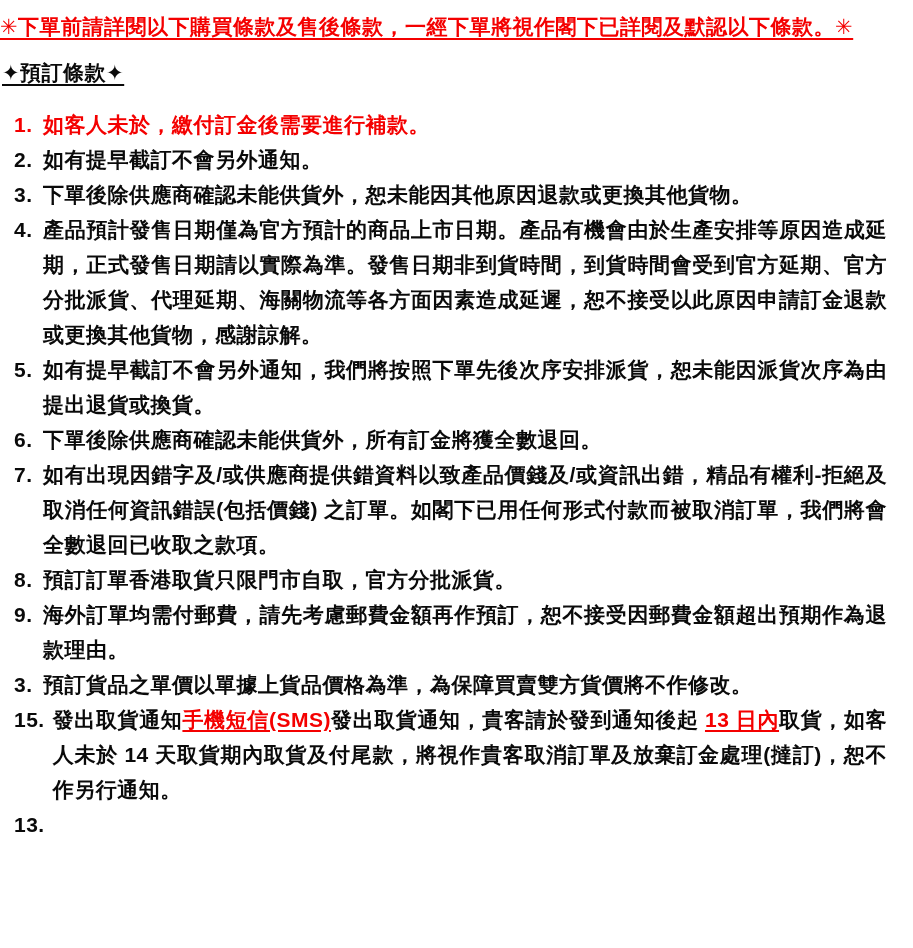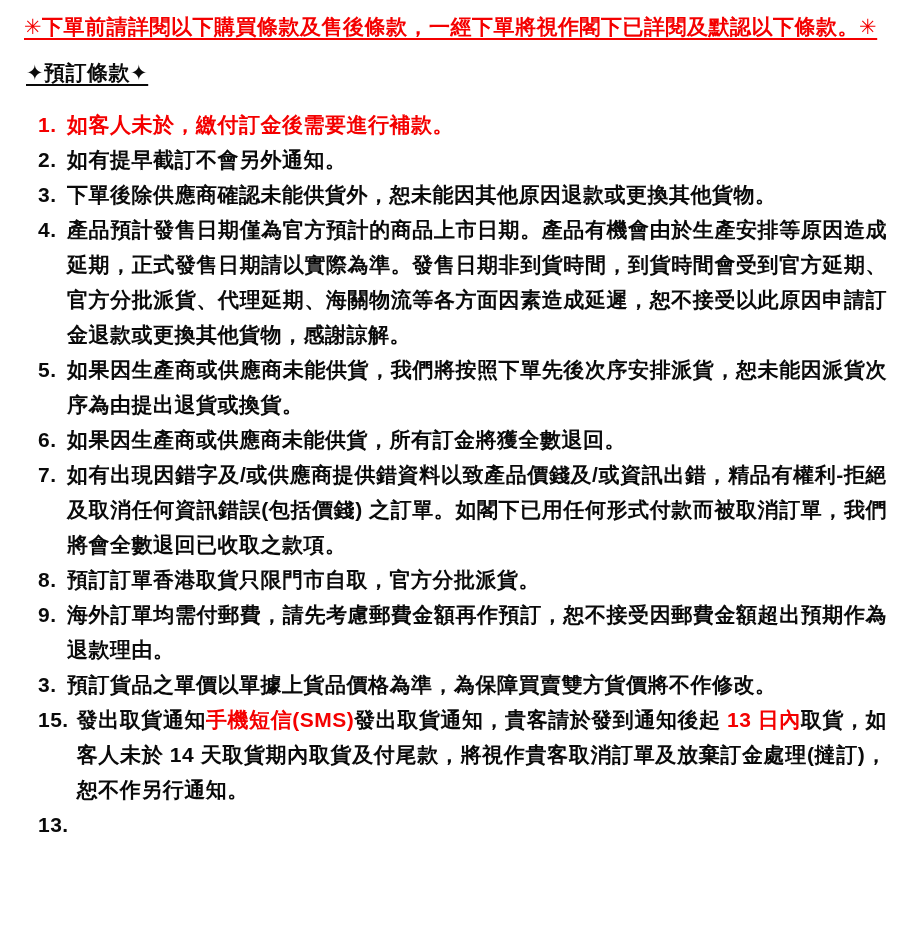--- a/index.html
+++ b/index.html
@@ -13,21 +13,21 @@
     overflow: hidden;
     font-family: "Liberation Sans", "DejaVu Sans", sans-serif;
     font-weight: bold;
     color: #0a0a0a;
     -webkit-font-smoothing: antialiased;
   }
   .doc {
     box-sizing: border-box;
     width: 913px;
     height: 948px;
-    padding: 12px 26px 8px 24px;
+    padding: 12px 26px 8px 0;
   }
   .warning {
     color: var(--red);
     font-size: 21px;
     line-height: 30px;
     text-decoration: underline;
     text-decoration-thickness: 2px;
     text-underline-offset: 4px;
     margin-bottom: 17px;
     letter-spacing: 0.5px;
@@ -60,20 +60,21 @@
     padding-right: 8px;
     white-space: nowrap;
   }
   .term-text {
     flex: 1 1 auto;
     text-align: justify;
   }
   .term-item.red { color: var(--red); }
   .seg-red-underline {
     color: var(--red);
+    text-decoration: underline;
     text-decoration-thickness: 2px;
     text-underline-offset: 3px;
   }
 </style>
 </head>
 <body>
 
 <div class="doc">
   <div class="warning">✳下單前請詳閱以下購買條款及售後條款，一經下單將視作閣下已詳閱及默認以下條款。✳</div>
   <div>
@@ -91,25 +92,25 @@
       <li class="term-item">
         <span class="term-num">3.</span>
         <span class="term-text"><span>下單後除供應商確認未能供貨外，恕未能因其他原因退款或更換其他貨物。</span></span>
       </li>
       <li class="term-item">
         <span class="term-num">4.</span>
         <span class="term-text"><span>產品預計發售日期僅為官方預計的商品上市日期。產品有機會由於生產安排等原因造成延期，正式發售日期請以實際為準。發售日期非到貨時間，到貨時間會受到官方延期、官方分批派貨、代理延期、海關物流等各方面因素造成延遲，恕不接受以此原因申請訂金退款或更換其他貨物，感謝諒解。</span></span>
       </li>
       <li class="term-item">
         <span class="term-num">5.</span>
-        <span class="term-text"><span>如果因生產商或供應商未能供貨，我們將按照下單先後次序安排派貨，恕未能因派貨次序為由提出退貨或換貨。</span></span>
+        <span class="term-text"><span>如有提早截訂不會另外通知，我們將按照下單先後次序安排派貨，恕未能因派貨次序為由提出退貨或換貨。</span></span>
       </li>
       <li class="term-item">
         <span class="term-num">6.</span>
-        <span class="term-text"><span>如果因生產商或供應商未能供貨，所有訂金將獲全數退回。</span></span>
+        <span class="term-text"><span>下單後除供應商確認未能供貨外，所有訂金將獲全數退回。</span></span>
       </li>
       <li class="term-item">
         <span class="term-num">7.</span>
         <span class="term-text"><span>如有出現因錯字及/或供應商提供錯資料以致產品價錢及/或資訊出錯，精品有權利-拒絕及取消任何資訊錯誤(包括價錢) 之訂單。如閣下已用任何形式付款而被取消訂單，我們將會全數退回已收取之款項。</span></span>
       </li>
       <li class="term-item">
         <span class="term-num">8.</span>
         <span class="term-text"><span>預訂訂單香港取貨只限門市自取，官方分批派貨。</span></span>
       </li>
       <li class="term-item">

